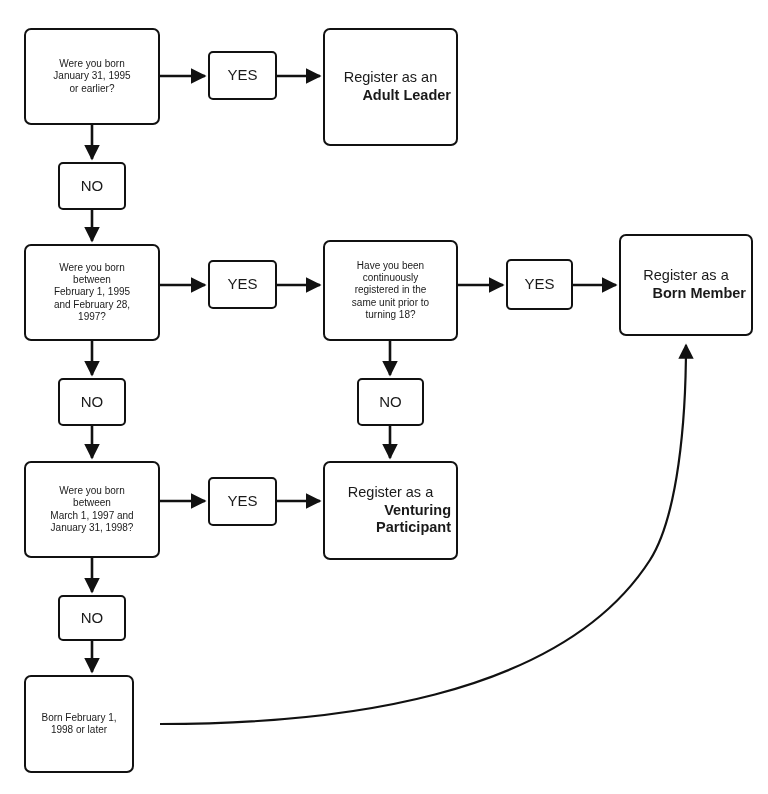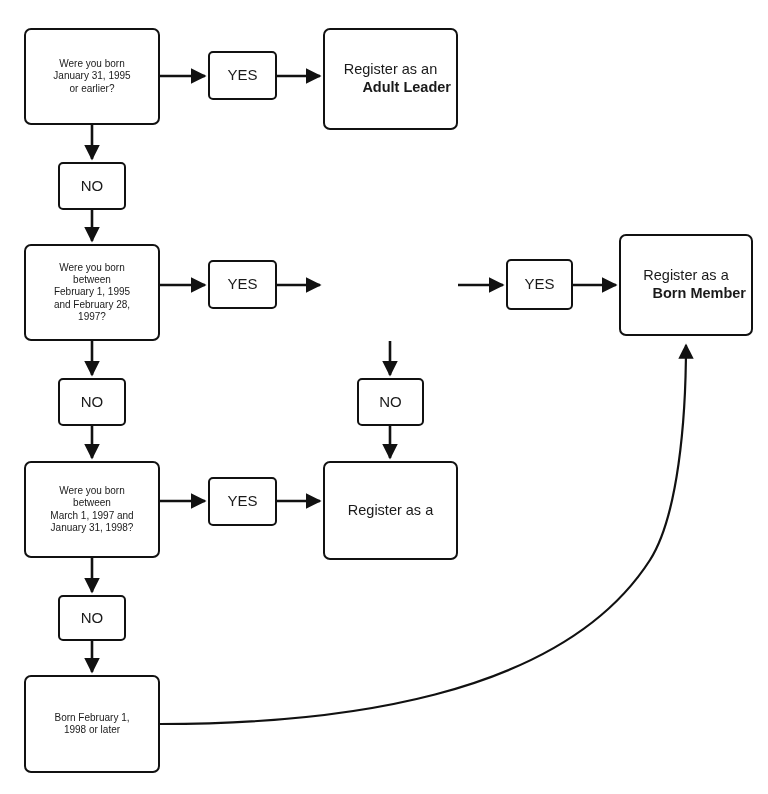--- a/index.html
+++ b/index.html
@@ -134,21 +134,21 @@
   <div class="node question" style="left:24px; top:28px; width:136px; height:97px;">
     <span class="txt">Were you born
 January 31, 1995
 or earlier?</span>
   </div>
 
   <div class="node decision" style="left:208px; top:51px; width:69px; height:49px;">
     <span class="txt">YES</span>
   </div>
 
-  <div class="node terminal" style="left:323px; top:28px; width:135px; height:102px;">
+  <div class="node terminal" style="left:323px; top:28px; width:135px; height:118px;">
     <span class="stack">
       <span class="line1">Register as an</span>
       <span class="line2">Adult Leader</span>
     </span>
   </div>
 
   <div class="node decision" style="left:58px; top:162px; width:68px; height:48px;">
     <span class="txt">NO</span>
   </div>
 
@@ -157,20 +157,27 @@
 between
 February 1, 1995
 and February 28,
 1997?</span>
   </div>
 
   <div class="node decision" style="left:208px; top:260px; width:69px; height:49px;">
     <span class="txt">YES</span>
   </div>
 
+  <div class="node question" style="left:323px; top:240px; width:135px; height:101px;">
+    <span class="txt">Have you been
+continuously
+registered in the
+same unit prior to
+turning 18?</span>
+  </div>
 
   <div class="node decision" style="left:506px; top:259px; width:67px; height:51px;">
     <span class="txt">YES</span>
   </div>
 
   <div class="node terminal" style="left:619px; top:234px; width:134px; height:102px;">
     <span class="stack">
       <span class="line1">Register as a</span>
       <span class="line2">Born Member</span>
     </span>
@@ -191,25 +198,27 @@
 January 31, 1998?</span>
   </div>
 
   <div class="node decision" style="left:208px; top:477px; width:69px; height:49px;">
     <span class="txt">YES</span>
   </div>
 
   <div class="node terminal" style="left:323px; top:461px; width:135px; height:99px;">
     <span class="stack">
       <span class="line1">Register as a</span>
+      <span class="line2 txt">Venturing
+Participant</span>
     </span>
   </div>
 
   <div class="node decision" style="left:58px; top:595px; width:68px; height:46px;">
     <span class="txt">NO</span>
   </div>
 
-  <div class="node question" style="left:24px; top:675px; width:136px; height:98px;">
+  <div class="node question" style="left:24px; top:675px; width:110px; height:98px;">
     <span class="txt">Born February 1,
 1998 or later</span>
   </div>
 
 </div>
 
 </body></html>

